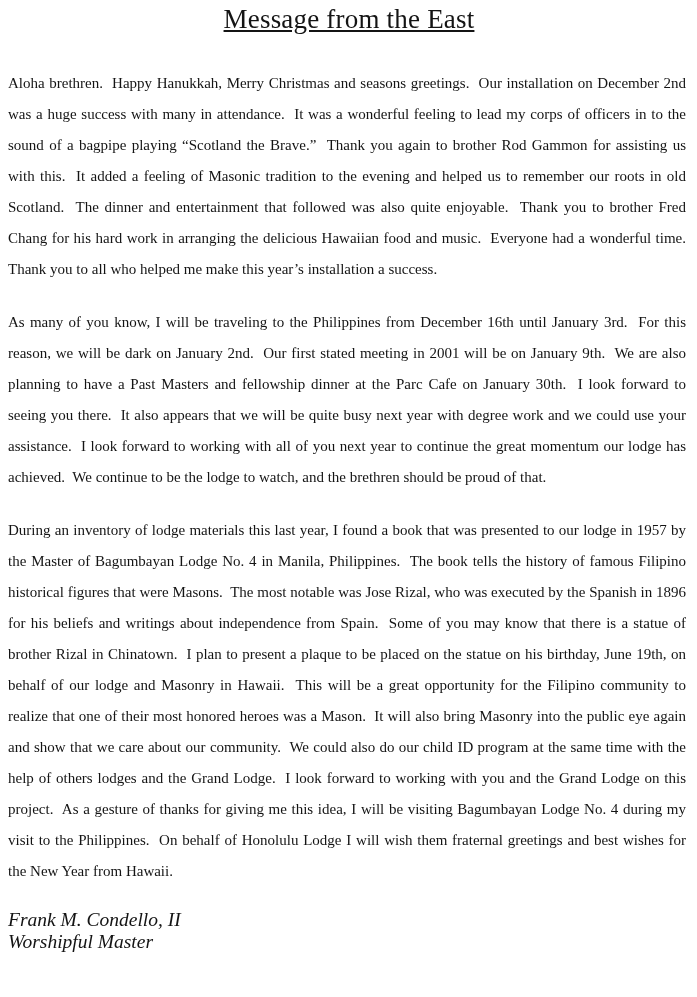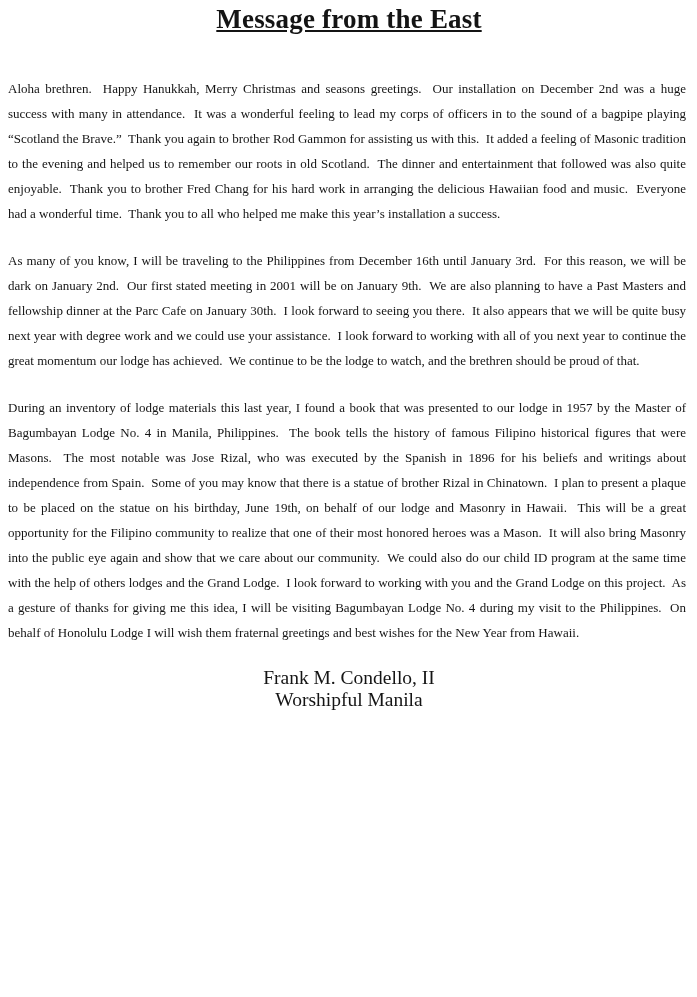--- a/index.html
+++ b/index.html
@@ -16,54 +16,55 @@
   }
   .page {
     box-sizing: border-box;
     width: 697px;
     height: 997px;
     padding: 2px 7px 0 8px;
     background: #ffffff;
   }
   .title {
     font-size: 27px;
-    font-weight: bold;
+    font-weight: normal;
     text-align: center;
     text-decoration: underline;
-    margin: 0 0 40px 0;
+    margin: 0 0 32px 0;
     line-height: 34px;
     letter-spacing: 0.2px;
   }
   .body-par {
-    font-size: 13px;
-    line-height: 25px;
+    font-size: 15px;
+    line-height: 31px;
     text-align: justify;
     margin: 0 4px 22px 0;
     white-space: pre-wrap;
   }
   .signature {
     margin-top: 12px;
   }
   .sig-line {
     font-size: 19.5px;
     line-height: 22px;
     margin: 0;
-    text-align: center;
+    text-align: left;
+    font-style: italic;
   }
 </style>
 </head>
 <body>
 
 <div class="page">
   <h1 class="title">Message from the East</h1>
 
   <p class="body-par">Aloha brethren.  Happy Hanukkah, Merry Christmas and seasons greetings.  Our installation on December 2nd was a huge success with many in attendance.  It was a wonderful feeling to lead my corps of officers in to the sound of a bagpipe playing “Scotland the Brave.”  Thank you again to brother Rod Gammon for assisting us with this.  It added a feeling of Masonic tradition to the evening and helped us to remember our roots in old Scotland.  The dinner and entertainment that followed was also quite enjoyable.  Thank you to brother Fred Chang for his hard work in arranging the delicious Hawaiian food and music.  Everyone had a wonderful time.  Thank you to all who helped me make this year’s installation a success.</p>
 
   <p class="body-par">As many of you know, I will be traveling to the Philippines from December 16th until January 3rd.  For this reason, we will be dark on January 2nd.  Our first stated meeting in 2001 will be on January 9th.  We are also planning to have a Past Masters and fellowship dinner at the Parc Cafe on January 30th.  I look forward to seeing you there.  It also appears that we will be quite busy next year with degree work and we could use your assistance.  I look forward to working with all of you next year to continue the great momentum our lodge has achieved.  We continue to be the lodge to watch, and the brethren should be proud of that.</p>
 
   <p class="body-par">During an inventory of lodge materials this last year, I found a book that was presented to our lodge in 1957 by the Master of Bagumbayan Lodge No. 4 in Manila, Philippines.  The book tells the history of famous Filipino historical figures that were Masons.  The most notable was Jose Rizal, who was executed by the Spanish in 1896 for his beliefs and writings about independence from Spain.  Some of you may know that there is a statue of brother Rizal in Chinatown.  I plan to present a plaque to be placed on the statue on his birthday, June 19th, on behalf of our lodge and Masonry in Hawaii.  This will be a great opportunity for the Filipino community to realize that one of their most honored heroes was a Mason.  It will also bring Masonry into the public eye again and show that we care about our community.  We could also do our child ID program at the same time with the help of others lodges and the Grand Lodge.  I look forward to working with you and the Grand Lodge on this project.  As a gesture of thanks for giving me this idea, I will be visiting Bagumbayan Lodge No. 4 during my visit to the Philippines.  On behalf of Honolulu Lodge I will wish them fraternal greetings and best wishes for the New Year from Hawaii.</p>
 
 
   <div class="signature">
     <p class="sig-line">Frank M. Condello, II</p>
-    <p class="sig-line">Worshipful Manila</p>
+    <p class="sig-line">Worshipful Master</p>
   </div>
 </div>
 
 </body></html>

